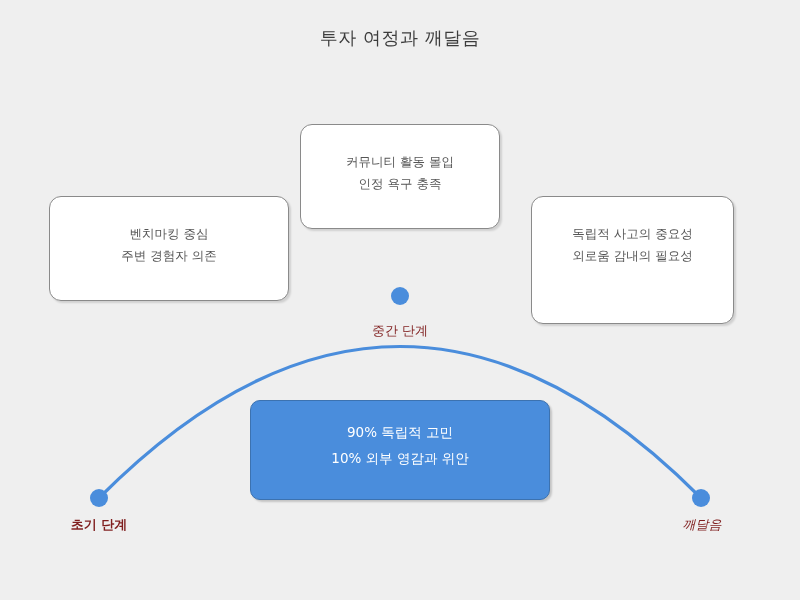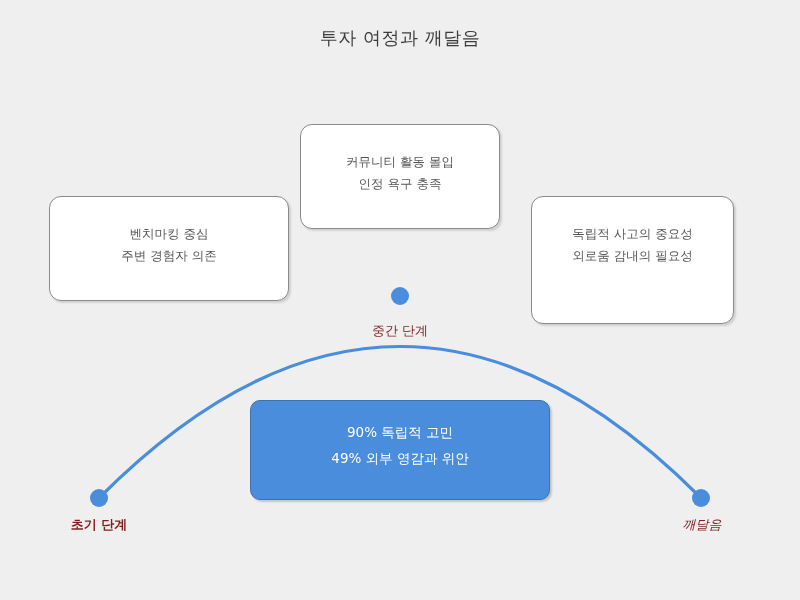--- a/index.html
+++ b/index.html
@@ -130,21 +130,21 @@
     <span class="note-line">주변 경험자 의존</span>
   </div>
 
   <div class="note-box" id="note-right">
     <span class="note-line">독립적 사고의 중요성</span>
     <span class="note-line">외로움 감내의 필요성</span>
   </div>
 
   <div id="ratio-box">
     <span class="note-line">90% 독립적 고민</span>
-    <span class="note-line">49% 외부 영감과 위안</span>
+    <span class="note-line">10% 외부 영감과 위안</span>
   </div>
 
   <div class="node-dot" id="dot-start"></div>
   <div class="node-dot" id="dot-middle"></div>
   <div class="node-dot" id="dot-end"></div>
 
   <div class="node-label" id="label-start">초기 단계</div>
   <div class="node-label" id="label-middle">중간 단계</div>
   <div class="node-label" id="label-end">깨달음</div>
 

